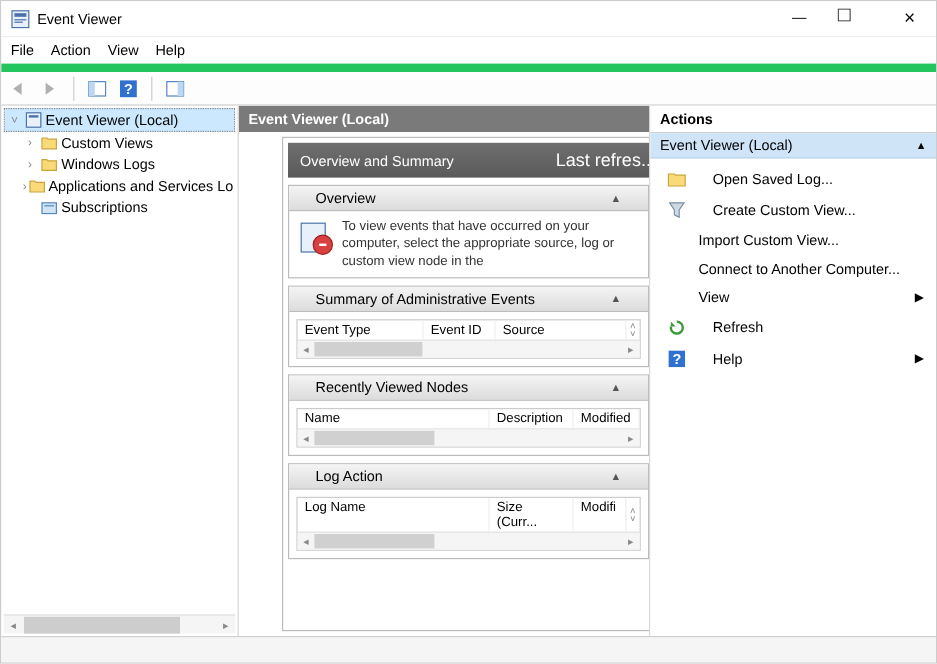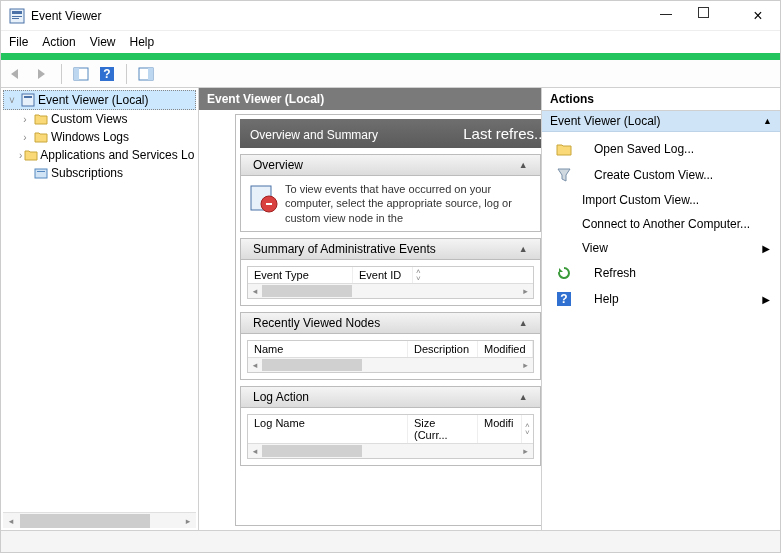--- a/index.html
+++ b/index.html
@@ -28,21 +28,21 @@
     .tree-hscroll .fill { flex: 1; }
     .tree-hscroll .arr { width: 16px; text-align: center; color: #888; font-size: 9px; }
     
     .center { flex: 1; display: flex; flex-direction: column; border-right: 1px solid #d0d0d0; background: #fff; overflow: hidden; }
     .center-header { background: #7a7a7a; color: #fff; padding: 4px 8px; font-weight: bold; }
     .center-body { flex: 1; padding: 4px; overflow: hidden; display: flex; }
     .center-card { border: 1px solid #bcbcbc; flex: 1; display: flex; flex-direction: column; padding: 4px; margin-left: 32px; }
     .ov-title { background: linear-gradient(#6f6f6f,#5a5a5a); color: #fff; padding: 6px 10px; font-size: 17px; display: flex; align-items: baseline; }
     .ov-title .sub { margin-left: auto; font-size: 15px; }
     .section { margin-top: 6px; border: 1px solid #bcbcbc; }
-    .sec-header { background: linear-gradient(#f4f4f4,#dcdcdc); padding: 3px 12px; display: flex; align-items: center; cursor: default; border-bottom: 1px solid #bcbcbc; }
+    .sec-header { background: linear-gradient(#f4f4f4,#dcdcdc); padding: 3px 22px; display: flex; align-items: center; cursor: default; border-bottom: 1px solid #bcbcbc; }
     .sec-header .fill { flex: 1; }
     .sec-header .chev { font-size: 9px; color: #555; }
     .sec-body { padding: 6px; display: flex; gap: 6px; }
     .sec-body .msgicon { width: 32px; height: 32px; flex-shrink: 0; }
     .sec-body .msg { font-size: 11px; line-height: 1.3; color: #333; }
     .sec-table { margin: 6px; border: 1px solid #ccc; }
     .tbl-head { display: flex; border-bottom: 1px solid #ddd; }
     .tbl-head .col { padding: 2px 6px; border-right: 1px solid #eee; font-size: 11px; }
     .tbl-head .updn { padding: 0 3px; color: #888; font-size: 8px; line-height: 7px; display: flex; flex-direction: column; justify-content: center; }
     .tbl-scroll { display: flex; align-items: center; height: 14px; background: #f5f5f5; }
@@ -229,20 +229,21 @@
             <div class="section">
               <div class="sec-header">
                 <span>Summary of Administrative Events</span>
                 <span class="fill"></span>
                 <span class="chev">▲</span>
               </div>
               <div class="sec-table">
                 <div class="tbl-head">
                   <div class="col" style="width:105px">Event Type</div>
                   <div class="col" style="width:60px">Event ID</div>
+                  <div class="col" style="flex:1">Source</div>
                   <div class="updn">˄<br>˅</div>
                 </div>
                 <div class="tbl-scroll">
                   <div class="arr">◂</div>
                   <div class="thumb" style="width:90px"></div>
                   <div class="fill"></div>
                   <div class="arr">▸</div>
                 </div>
               </div>
             </div>

